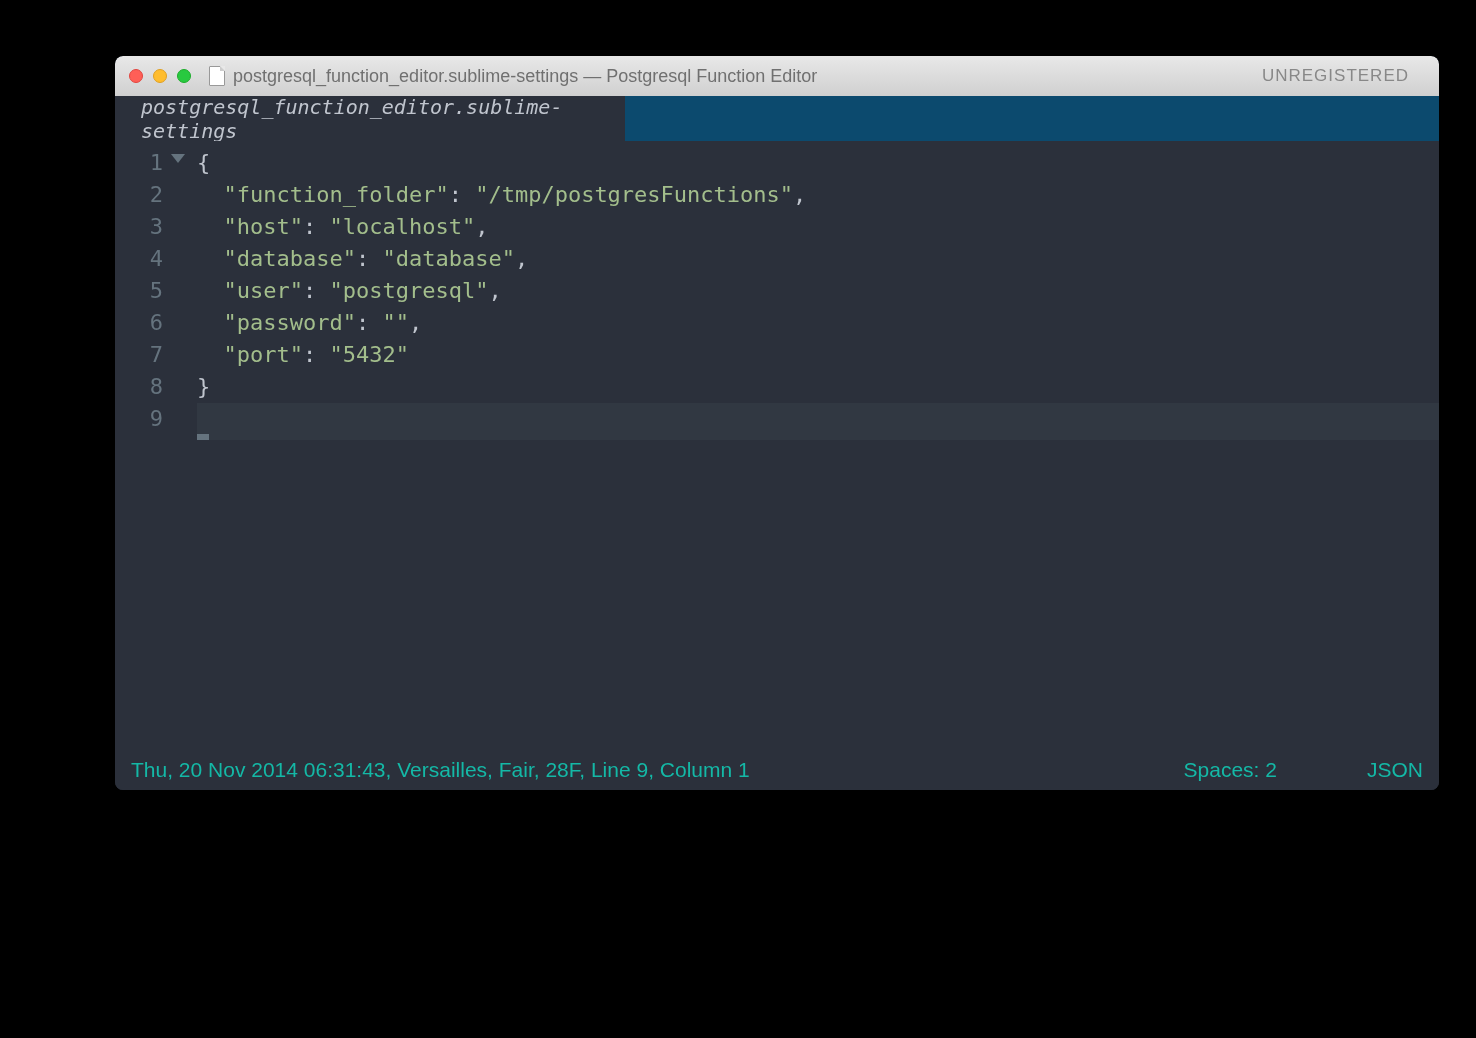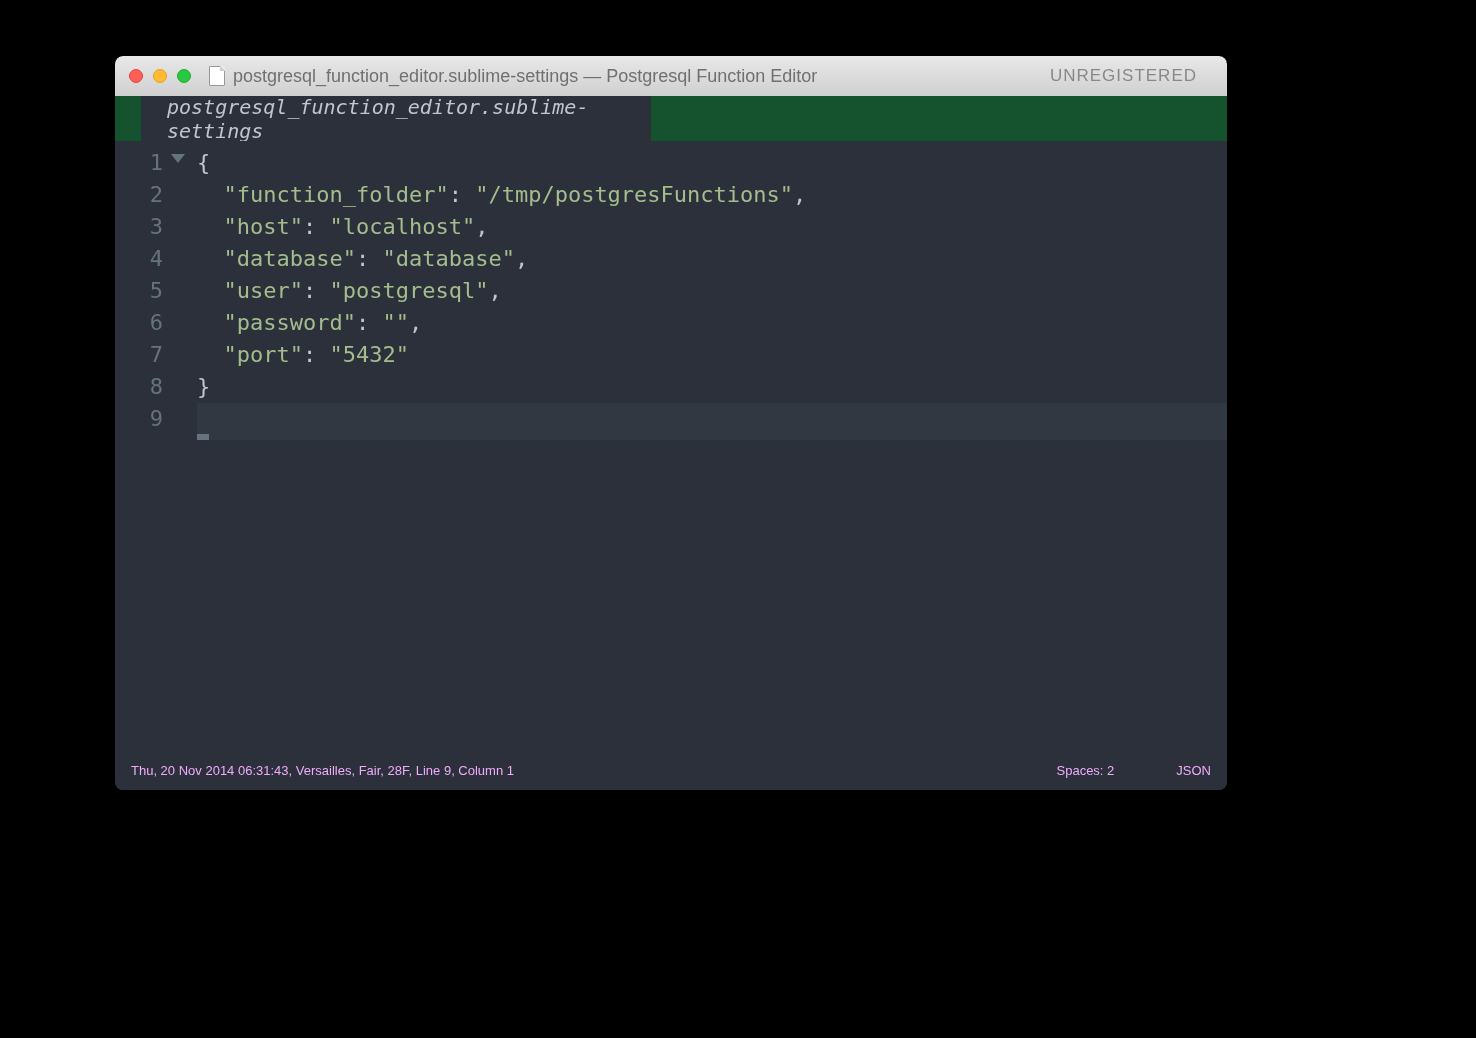--- a/index.html
+++ b/index.html
@@ -7,21 +7,21 @@
       background: #000;
       width: 1476px;
       height: 1038px;
       position: relative;
       font-family: -apple-system, BlinkMacSystemFont, "Helvetica Neue", sans-serif;
     }
     .window {
       position: absolute;
       left: 115px;
       top: 56px;
-      width: 1112px;
+      width: 1324px;
       height: 734px;
       background: #2b303b;
       border-radius: 8px;
       overflow: hidden;
       box-shadow: 0 20px 60px rgba(0,0,0,0.6);
       display: flex;
       flex-direction: column;
     }
     .titlebar {
       height: 40px;
@@ -73,23 +73,22 @@
     }
     .unregistered {
       position: absolute;
       right: 30px;
       font-size: 17px;
       color: #888;
       letter-spacing: 1px;
     }
     .tabbar {
       height: 45px;
-      background: #14532d;
-      display: flex;
-      padding-left: 26px;
+      background: #0c4a6e;
+      display: flex;
     }
     .tab {
       padding: 0 26px;
       display: flex;
       align-items: center;
       color: #c0c5ce;
       font-size: 20px;
       font-style: italic;
       font-family: ui-monospace, "SF Mono", Menlo, monospace;
       background: #2b303b;
@@ -143,26 +142,26 @@
       height: 6px;
       background: #65737e;
       vertical-align: -14px;
     }
     .statusbar {
       height: 40px;
       background: #2b303b;
       border-top: 0;
       display: flex;
       align-items: center;
-      color: #f0abfc;
-      font-size: 13px;
+      color: #14b8a6;
+      font-size: 21px;
       padding: 0 16px;
     }
     .status-left { flex: 1; }
-    .status-spaces { margin-right: 62px; }
+    .status-spaces { margin-right: 90px; }
   </style>
 </head>
 <body>
 
 <div class="window">
 
   <div class="titlebar">
     <div class="traffic-lights">
       <div class="traffic-light tl-close"></div>
       <div class="traffic-light tl-min"></div>

